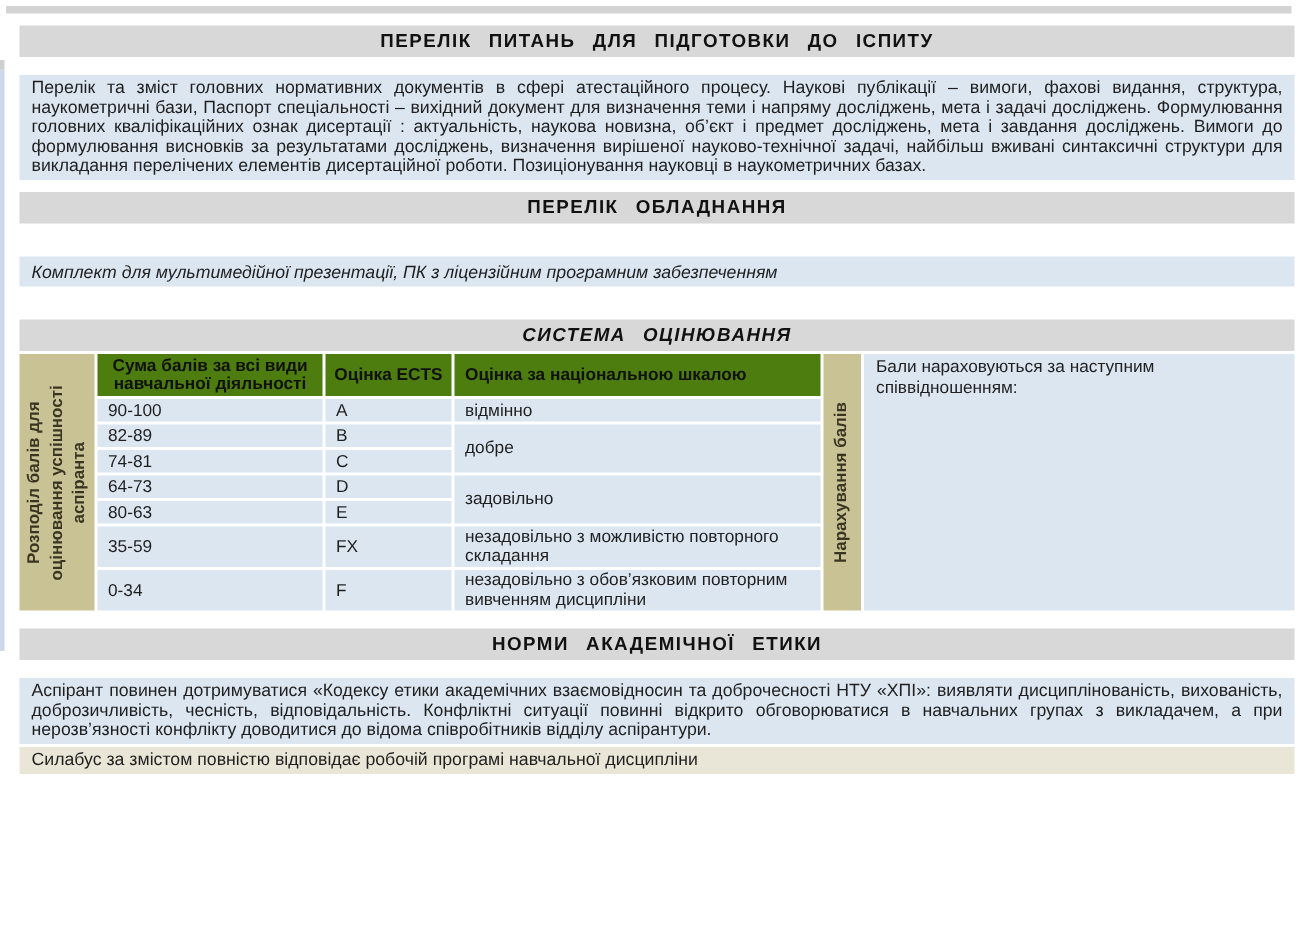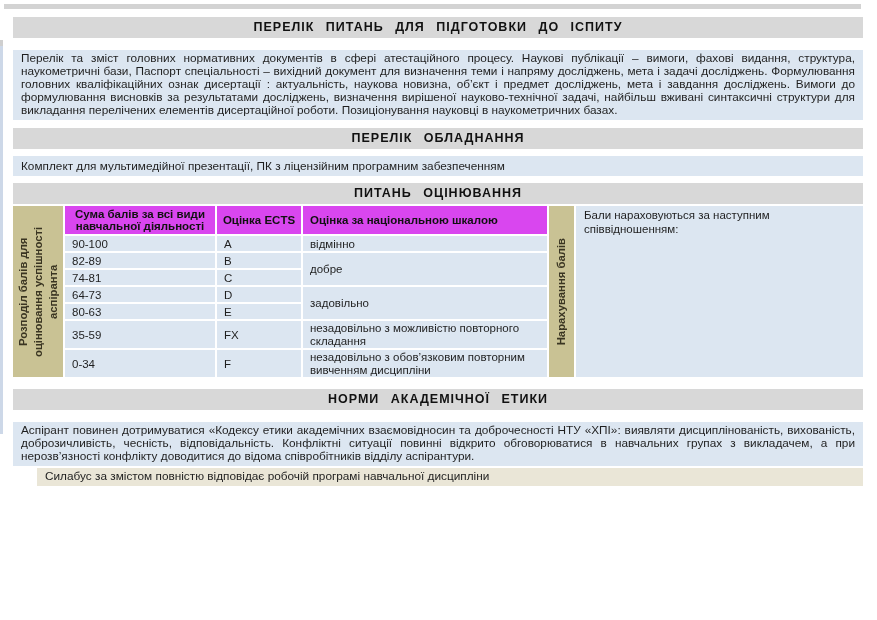--- a/index.html
+++ b/index.html
@@ -24,39 +24,39 @@
   }
   .panel{
     background:#dce6f1;
     font-size:11.8px;line-height:12.9px;
     padding:2px 8px 3px;
   }
   .para{text-align:justify;}
   .single{padding:4px 8px;}
   .beige{background:#eae6d7;}
 
-  .mt3{margin-top:12px;} .mt2{margin-top:2px;margin-left:24px;}
-  .mt7{margin-top:7px;} .mt8{margin-top:8px;}
+  .mt3{margin-top:12px;} .mt2{margin-top:2px;}
+  .mt7{margin-top:22px;font-style:italic;} .mt8{margin-top:8px;}
 
   
   .grading{display:flex;align-items:stretch;gap:2px;margin-top:2px;}
   .vcell{background:#c9c294;display:flex;align-items:center;justify-content:center;}
   .vcell--left{width:50px;}
   .vcell--right{width:25px;}
   .vtext{
     writing-mode:vertical-rl;transform:rotate(180deg);
     font-weight:bold;font-size:11.3px;line-height:15px;
     color:#3a3522;text-align:center;max-height:152px;
   }
   table.grades{
     border-collapse:separate;border-spacing:2px;table-layout:fixed;
     width:486px;margin:-2px;
   }
   table.grades th{
-    background:#d946ef;font-weight:bold;font-size:11.5px;line-height:12px;
+    background:#4d7c0f;font-weight:bold;font-size:11.5px;line-height:12px;
     text-align:center;vertical-align:middle;padding:2px 4px;color:#111;
   }
   table.grades th.nat{text-align:left;padding-left:7px;}
   table.grades td{
     background:#dce6f1;font-size:11.5px;line-height:12.5px;
     vertical-align:middle;padding:1px 7px;height:13px;
   }
   .note{
     flex:1;background:#dce6f1;
     font-size:11.5px;line-height:13.5px;padding:3px 8px;
@@ -73,21 +73,21 @@
 <div class="content">
 
   <div class="band">ПЕРЕЛІК ПИТАНЬ ДЛЯ ПІДГОТОВКИ ДО ІСПИТУ</div>
 
   <div class="panel para mt3">Перелік та зміст головних нормативних документів в сфері атестаційного процесу. Наукові публікації – вимоги, фахові видання, структура, наукометричні бази, Паспорт спеціальності – вихідний документ для визначення теми і напряму досліджень, мета і задачі досліджень. Формулювання головних кваліфікаційних ознак дисертації : актуальність, наукова новизна, об’єкт і предмет досліджень, мета і завдання досліджень. Вимоги до формулювання висновків за результатами досліджень, визначення вирішеної науково-технічної задачі, найбільш вживані синтаксичні структури для викладання перелічених елементів дисертаційної роботи. Позиціонування науковці в наукометричних базах.</div>
 
   <div class="band mt8">ПЕРЕЛІК ОБЛАДНАННЯ</div>
 
   <div class="panel single mt7">Комплект для  мультимедійної презентації, ПК з ліцензійним програмним забезпеченням</div>
 
-  <div class="band mt7">ПИТАНЬ ОЦІНЮВАННЯ</div>
+  <div class="band mt7">СИСТЕМА ОЦІНЮВАННЯ</div>
 
   <div class="grading">
 
     <div class="vcell vcell--left">
       <span class="vtext">Розподіл балів для оцінювання успішності аспіранта</span>
     </div>
 
     <table class="grades">
       <colgroup>
           <col style="width:150px">

